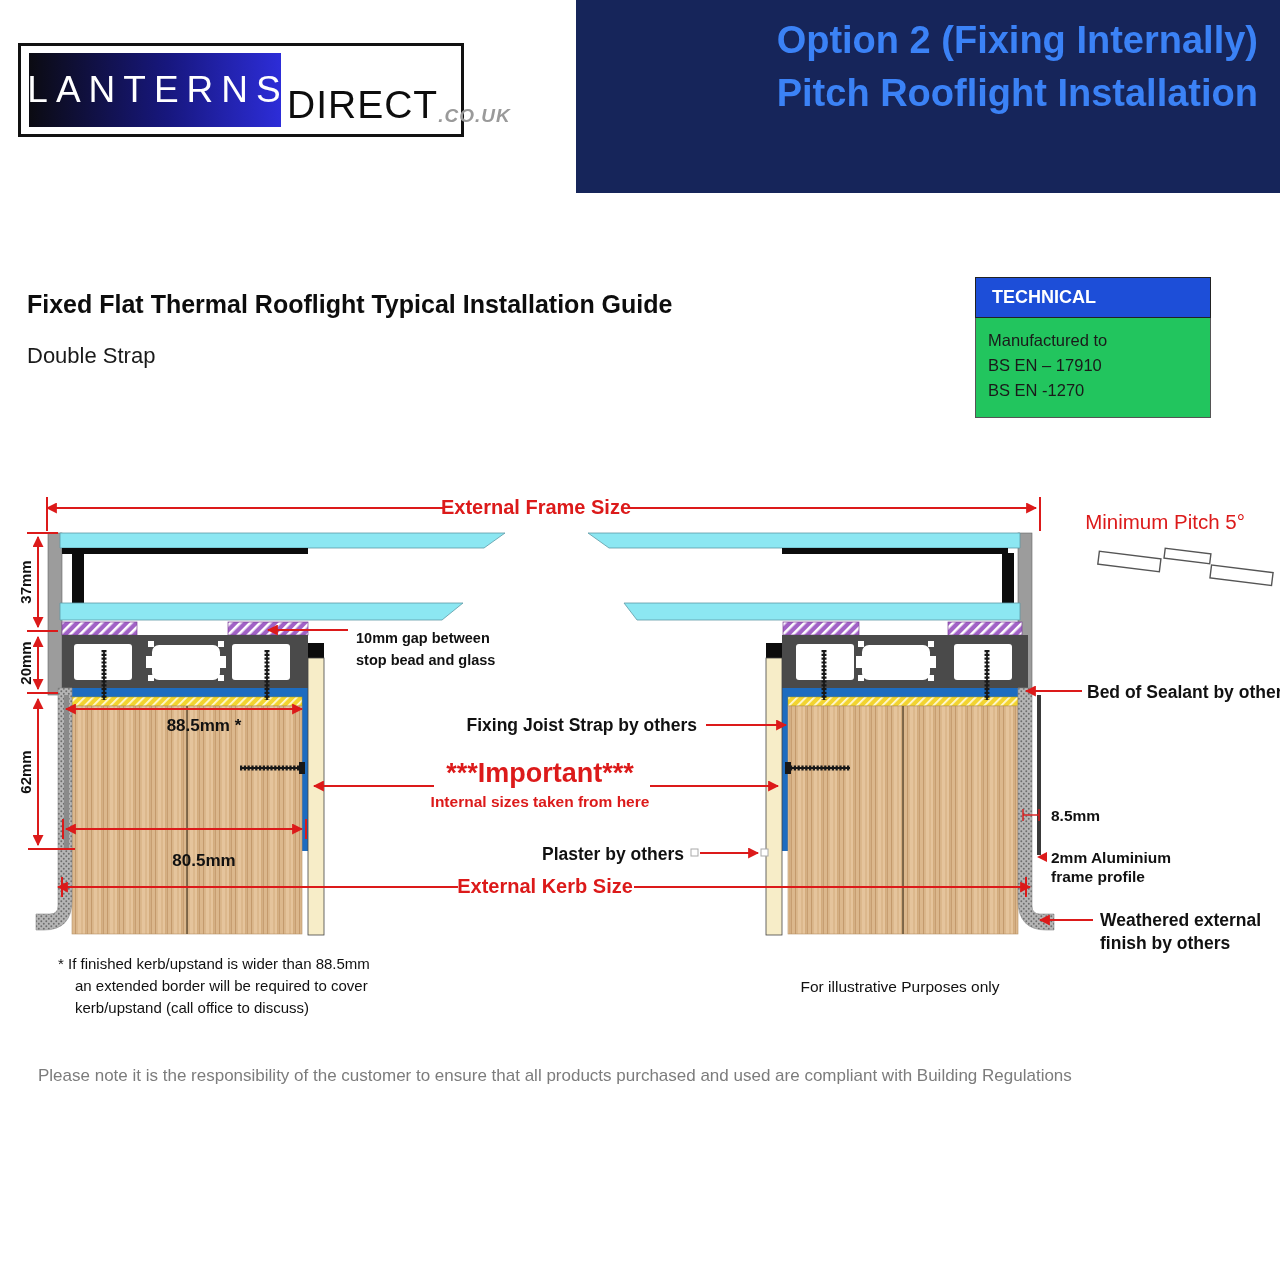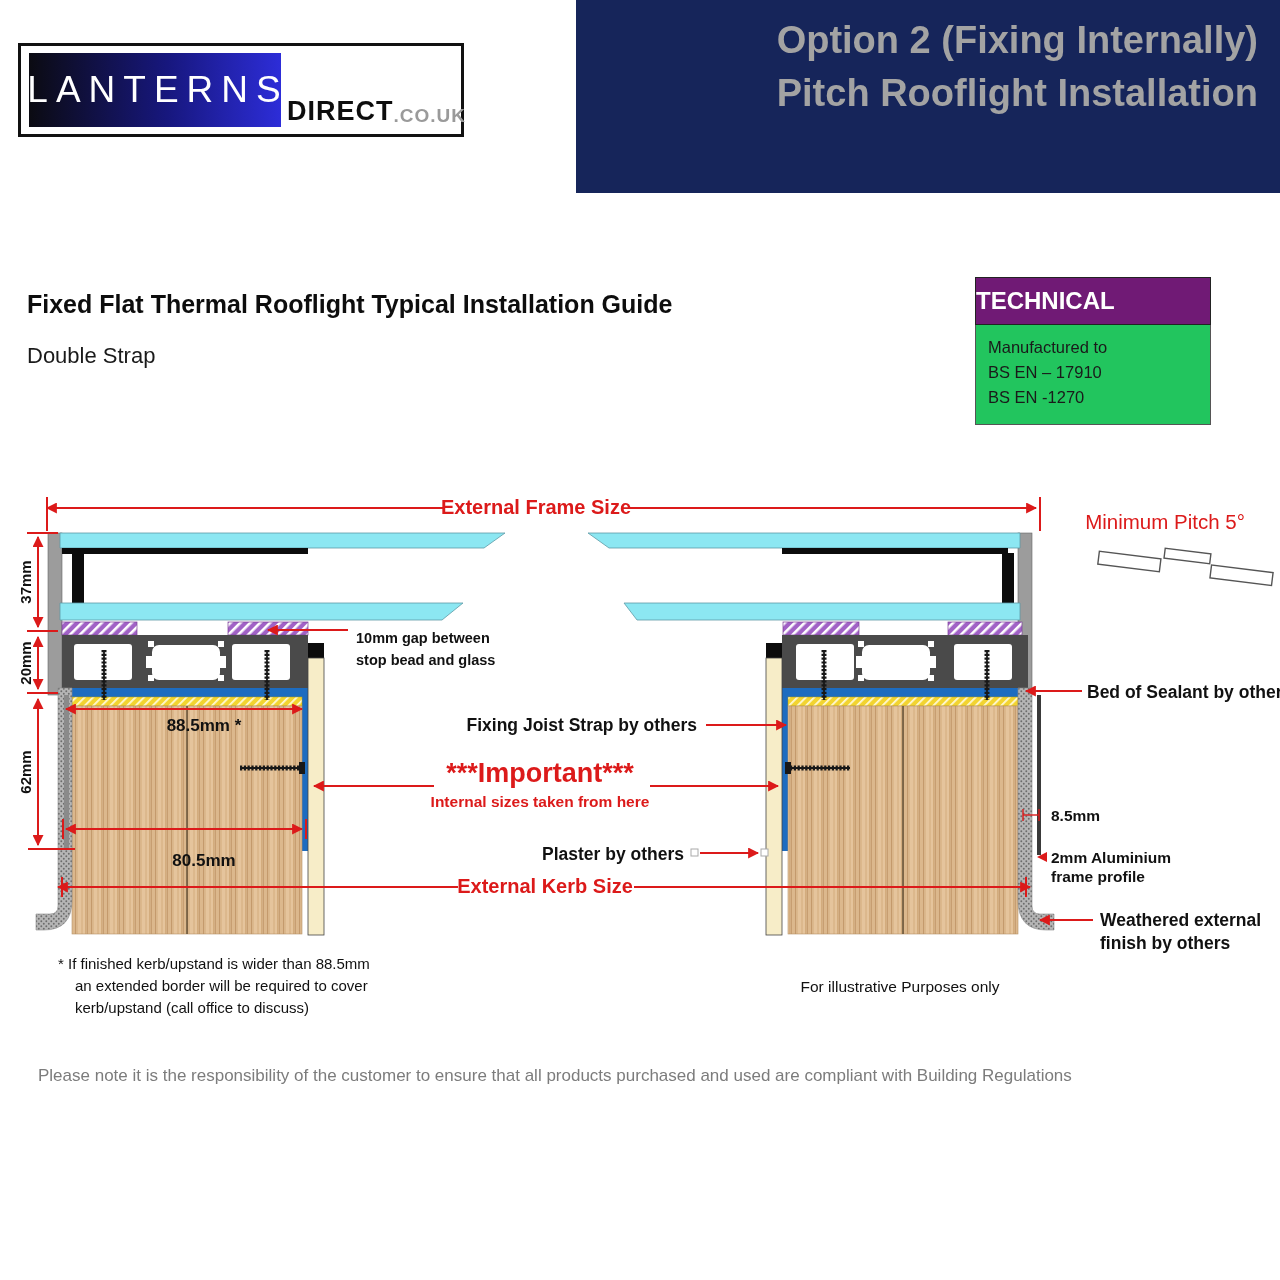--- a/index.html
+++ b/index.html
@@ -6,34 +6,34 @@
   .canvas{position:relative;width:1280px;height:1280px;background:#ffffff;overflow:hidden;
           font-family:"Liberation Sans",sans-serif;color:#111;}
 
   
   .logo{position:absolute;left:18px;top:43px;width:446px;height:94px;background:#fff;
         border:3px solid #111;box-sizing:border-box;display:flex;align-items:center;}
   .logo-inner{display:flex;align-items:flex-end;width:100%;height:100%;padding:7px 8px;box-sizing:border-box;}
   .logo-blue{height:100%;width:252px;background:linear-gradient(90deg,#0b0b12 0%,#17177e 55%,#2d2dd8 100%);
              display:flex;align-items:center;justify-content:center;flex:0 0 auto;}
   .logo-blue span{color:#fff;font-size:37px;font-weight:400;letter-spacing:8px;padding-left:6px;}
-  .logo-direct{color:#0d0d0d;font-size:27px;font-weight:700;letter-spacing:1px;margin-left:6px;}
-  .logo-tld{color:#9a9a9a;font-size:19px;font-weight:700;margin-top:0;letter-spacing:1px;}
+  .logo-direct{color:#0d0d0d;font-size:39px;font-weight:400;letter-spacing:1px;margin-left:6px;}
+  .logo-tld{color:#9a9a9a;font-size:19px;font-weight:700;margin-top:0;letter-spacing:1px;font-style:italic;}
 
   
   .header{position:absolute;left:576px;top:0;width:704px;height:193px;background:#16255a;
-          color:#a3a3a3;text-align:right;box-sizing:border-box;padding:14px 22px 0 13px;}
+          color:#3b82f6;text-align:right;box-sizing:border-box;padding:14px 22px 0 13px;}
   .header div{font-size:38px;line-height:53px;font-weight:600;}
 
   .title{position:absolute;left:27px;top:290px;font-size:25px;font-weight:700;color:#0d0d0d;}
   .subtitle{position:absolute;left:27px;top:343px;font-size:22px;font-weight:400;color:#1a1a1a;}
 
   
   .tech{position:absolute;left:975px;top:277px;width:236px;}
-  .tech-head{background:#701a75;color:#fff;font-weight:700;font-size:24px;padding:9px 0;
+  .tech-head{background:#1d4ed8;color:#fff;font-weight:700;font-size:18px;padding:9px 16px;
              border:1px solid #222;box-sizing:border-box;}
   .tech-body{background:#22c55e;border:1px solid #555;border-top:none;box-sizing:border-box;
              padding:10px 12px 14px 12px;font-size:16.5px;line-height:25px;color:#1a1a1a;}
 
   .diagram{position:absolute;left:0;top:480px;}
 
   .bottom-note{position:absolute;left:38px;top:1066px;font-size:17px;color:#7c7c7c;}
 
   svg text{font-family:"Liberation Sans",sans-serif;}
 </style>

